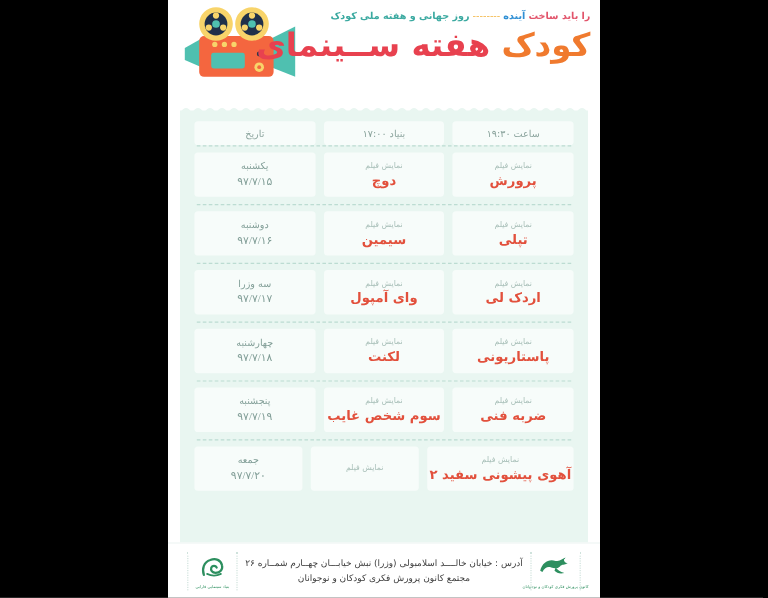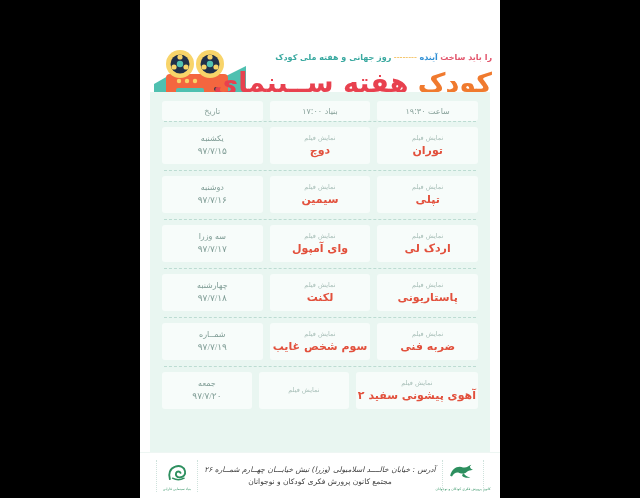--- a/index.html
+++ b/index.html
@@ -18,21 +18,20 @@
   }
 
   
   .header {
     position: relative;
     height: 88px;
     background: #ffffff;
     display: flex;
     align-items: flex-start;
     direction: rtl;
-    margin-top: 44px;
   }
   .header-text {
     position: absolute;
     right: 8px; top: 8px;
     text-align: right;
     width: 258px;
   }
   .tagline {
     font-size: 8px;
     line-height: 12px;
@@ -190,21 +189,20 @@
     text-align: center;
     direction: rtl;
     padding: 0 6px;
   }
   .addr-line1 {
     font-size: 7.5px;
     color: #3d3d3d;
     line-height: 12px;
     letter-spacing: 0.2px;
     white-space: nowrap;
-    font-style: italic;
   }
   .addr-line2 {
     font-size: 7.5px;
     color: #3d3d3d;
     line-height: 12px;
     white-space: nowrap;
   }
 </style>
 </head>
 <body>
@@ -280,21 +278,21 @@
       <div class="th">ساعت ۱۹:۳۰</div>
       <div class="th">بنیاد ۱۷:۰۰</div>
       <div class="th">تاریخ</div>
     </div>
 
     <div class="rows">
 
       <div class="row">
         <div class="cell cell-film">
           <div class="f-label">نمایش فیلم</div>
-          <div class="f-title">توران</div>
+          <div class="f-title">پرورش</div>
         </div>
         <div class="cell cell-film">
           <div class="f-label">نمایش فیلم</div>
           <div class="f-title">دوچ</div>
         </div>
         <div class="cell cell-date">
           <div class="d-day">یکشنبه</div>
           <div class="d-num">۹۷/۷/۱۵</div>
         </div>
       </div>
@@ -347,21 +345,21 @@
       <div class="row">
         <div class="cell cell-film">
           <div class="f-label">نمایش فیلم</div>
           <div class="f-title">ضربه فنی</div>
         </div>
         <div class="cell cell-film">
           <div class="f-label">نمایش فیلم</div>
           <div class="f-title">سوم شخص غایب</div>
         </div>
         <div class="cell cell-date">
-          <div class="d-day">شمــاره</div>
+          <div class="d-day">پنجشنبه</div>
           <div class="d-num">۹۷/۷/۱۹</div>
         </div>
       </div>
 
       <div class="row">
         <div class="cell cell-film">
           <div class="f-label">نمایش فیلم</div>
           <div class="f-title">آهوی پیشونی سفید ۲</div>
         </div>
         <div class="cell cell-film">

